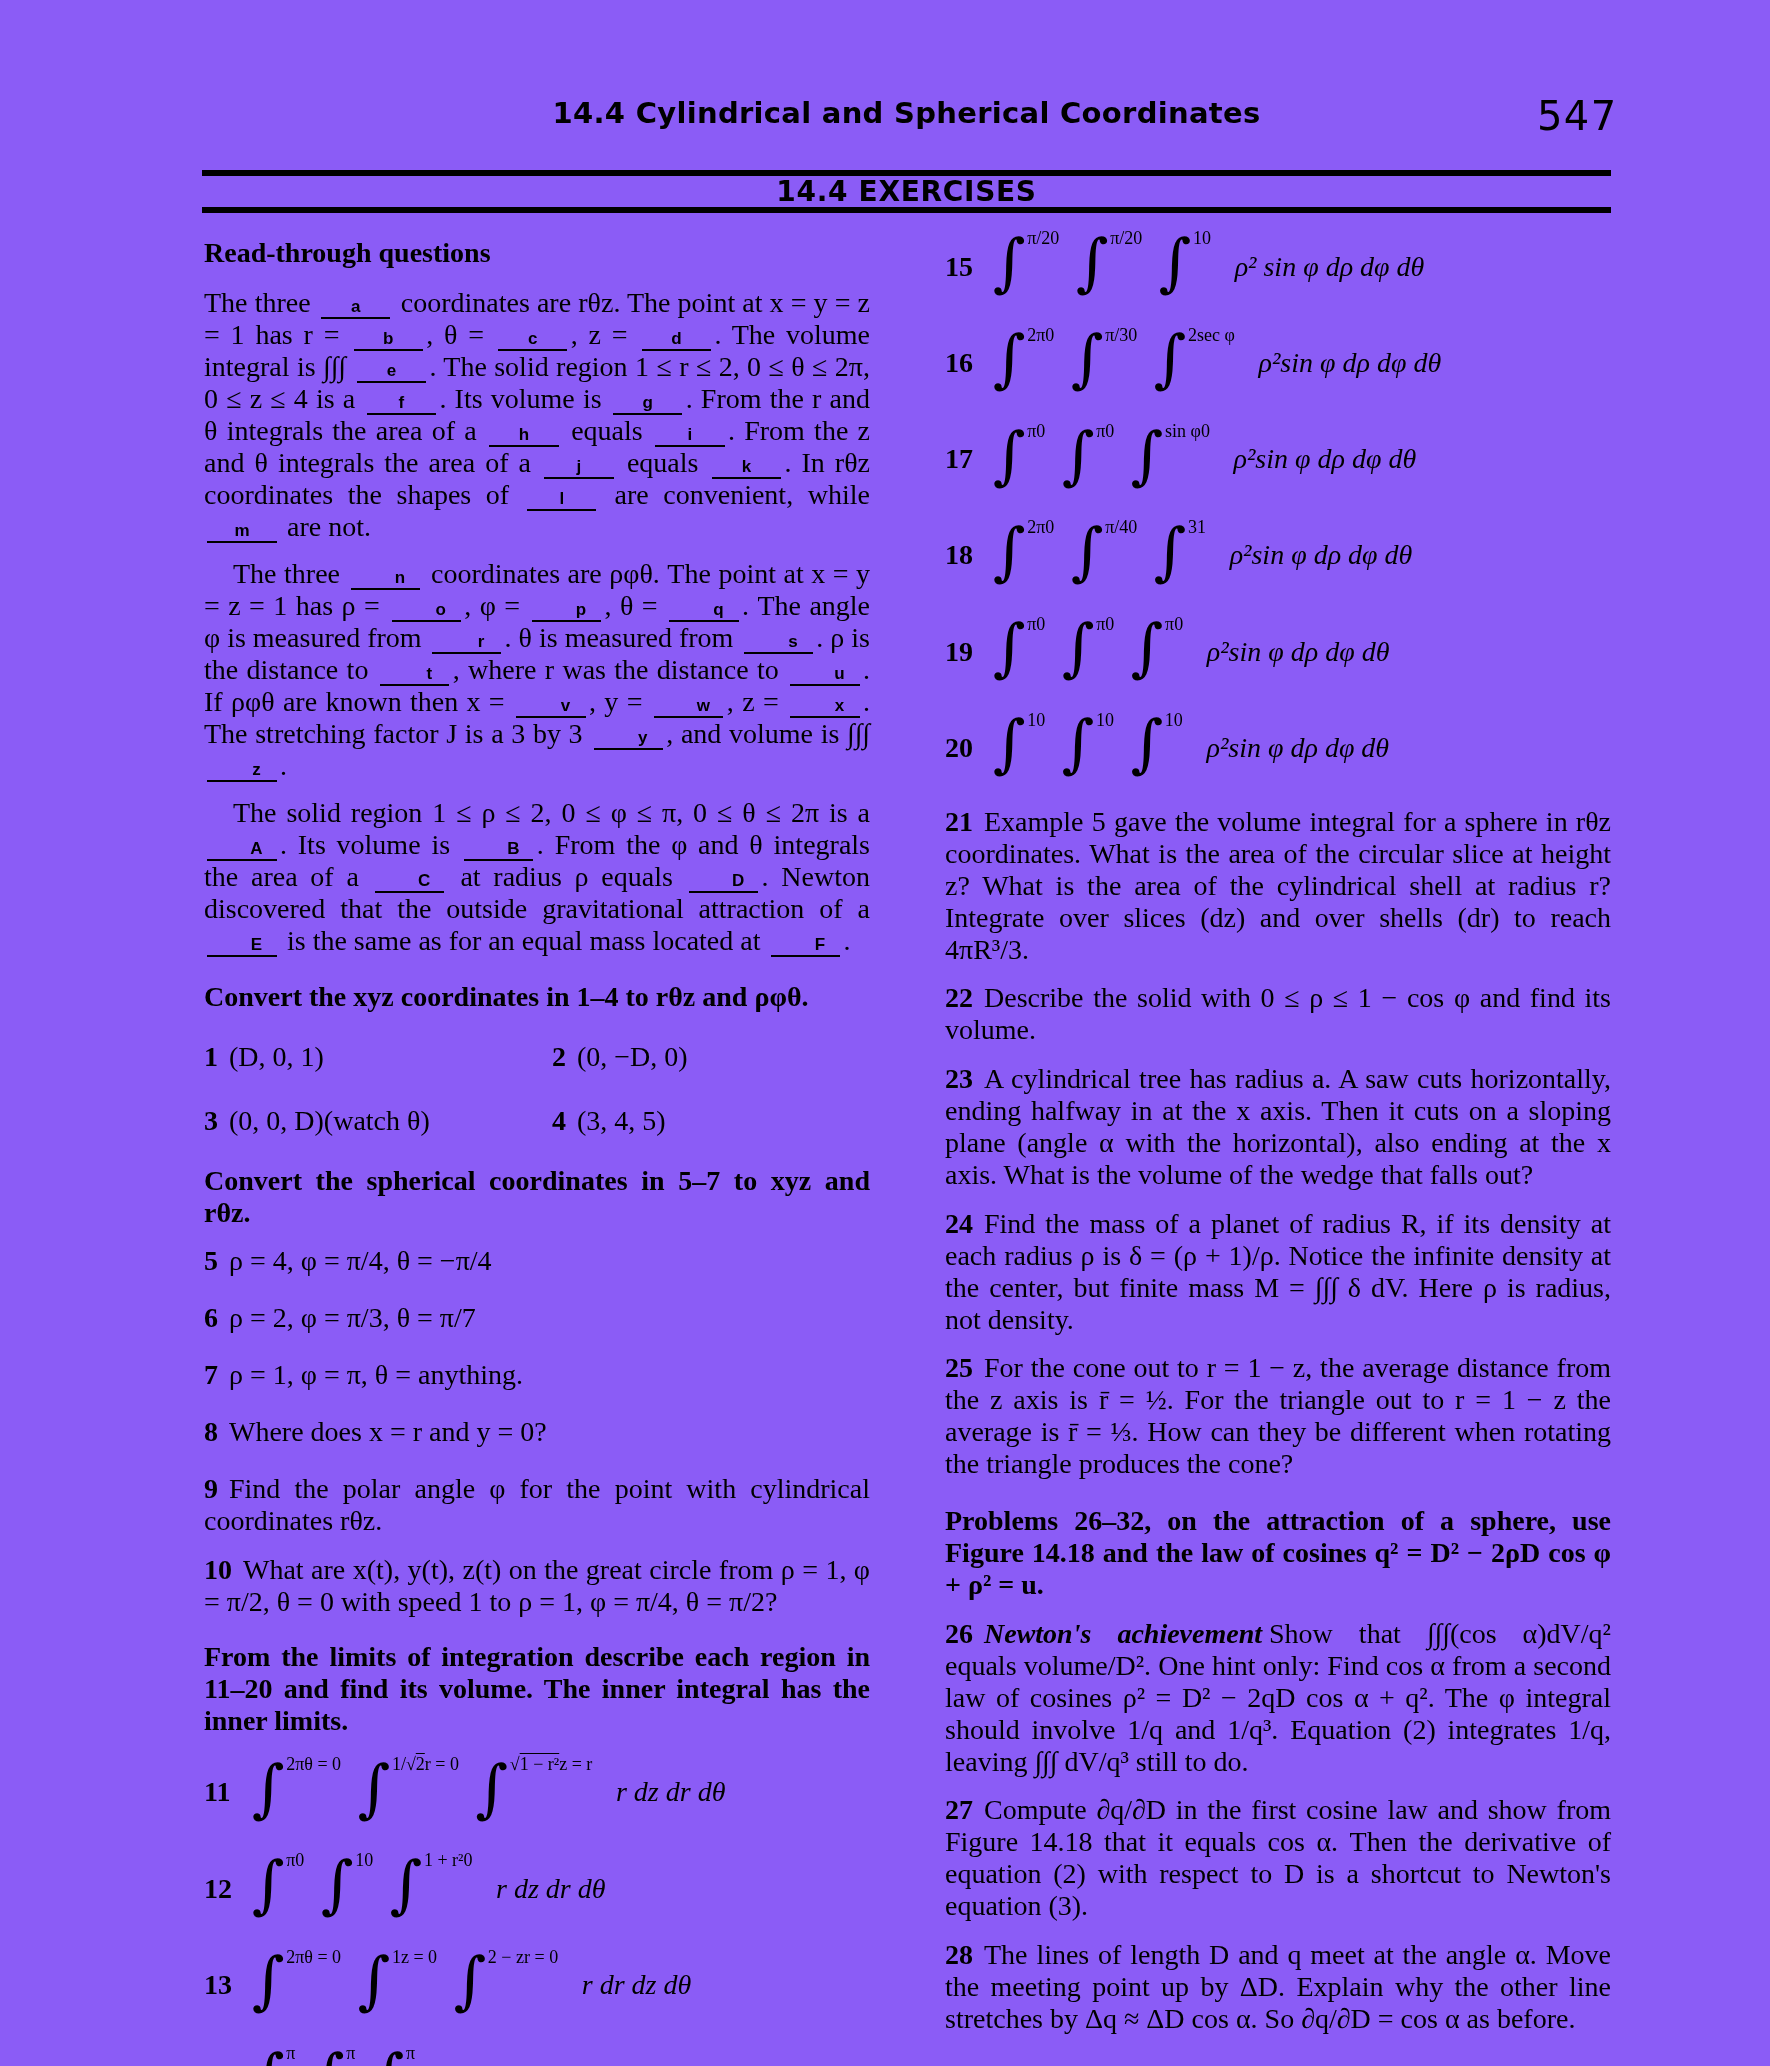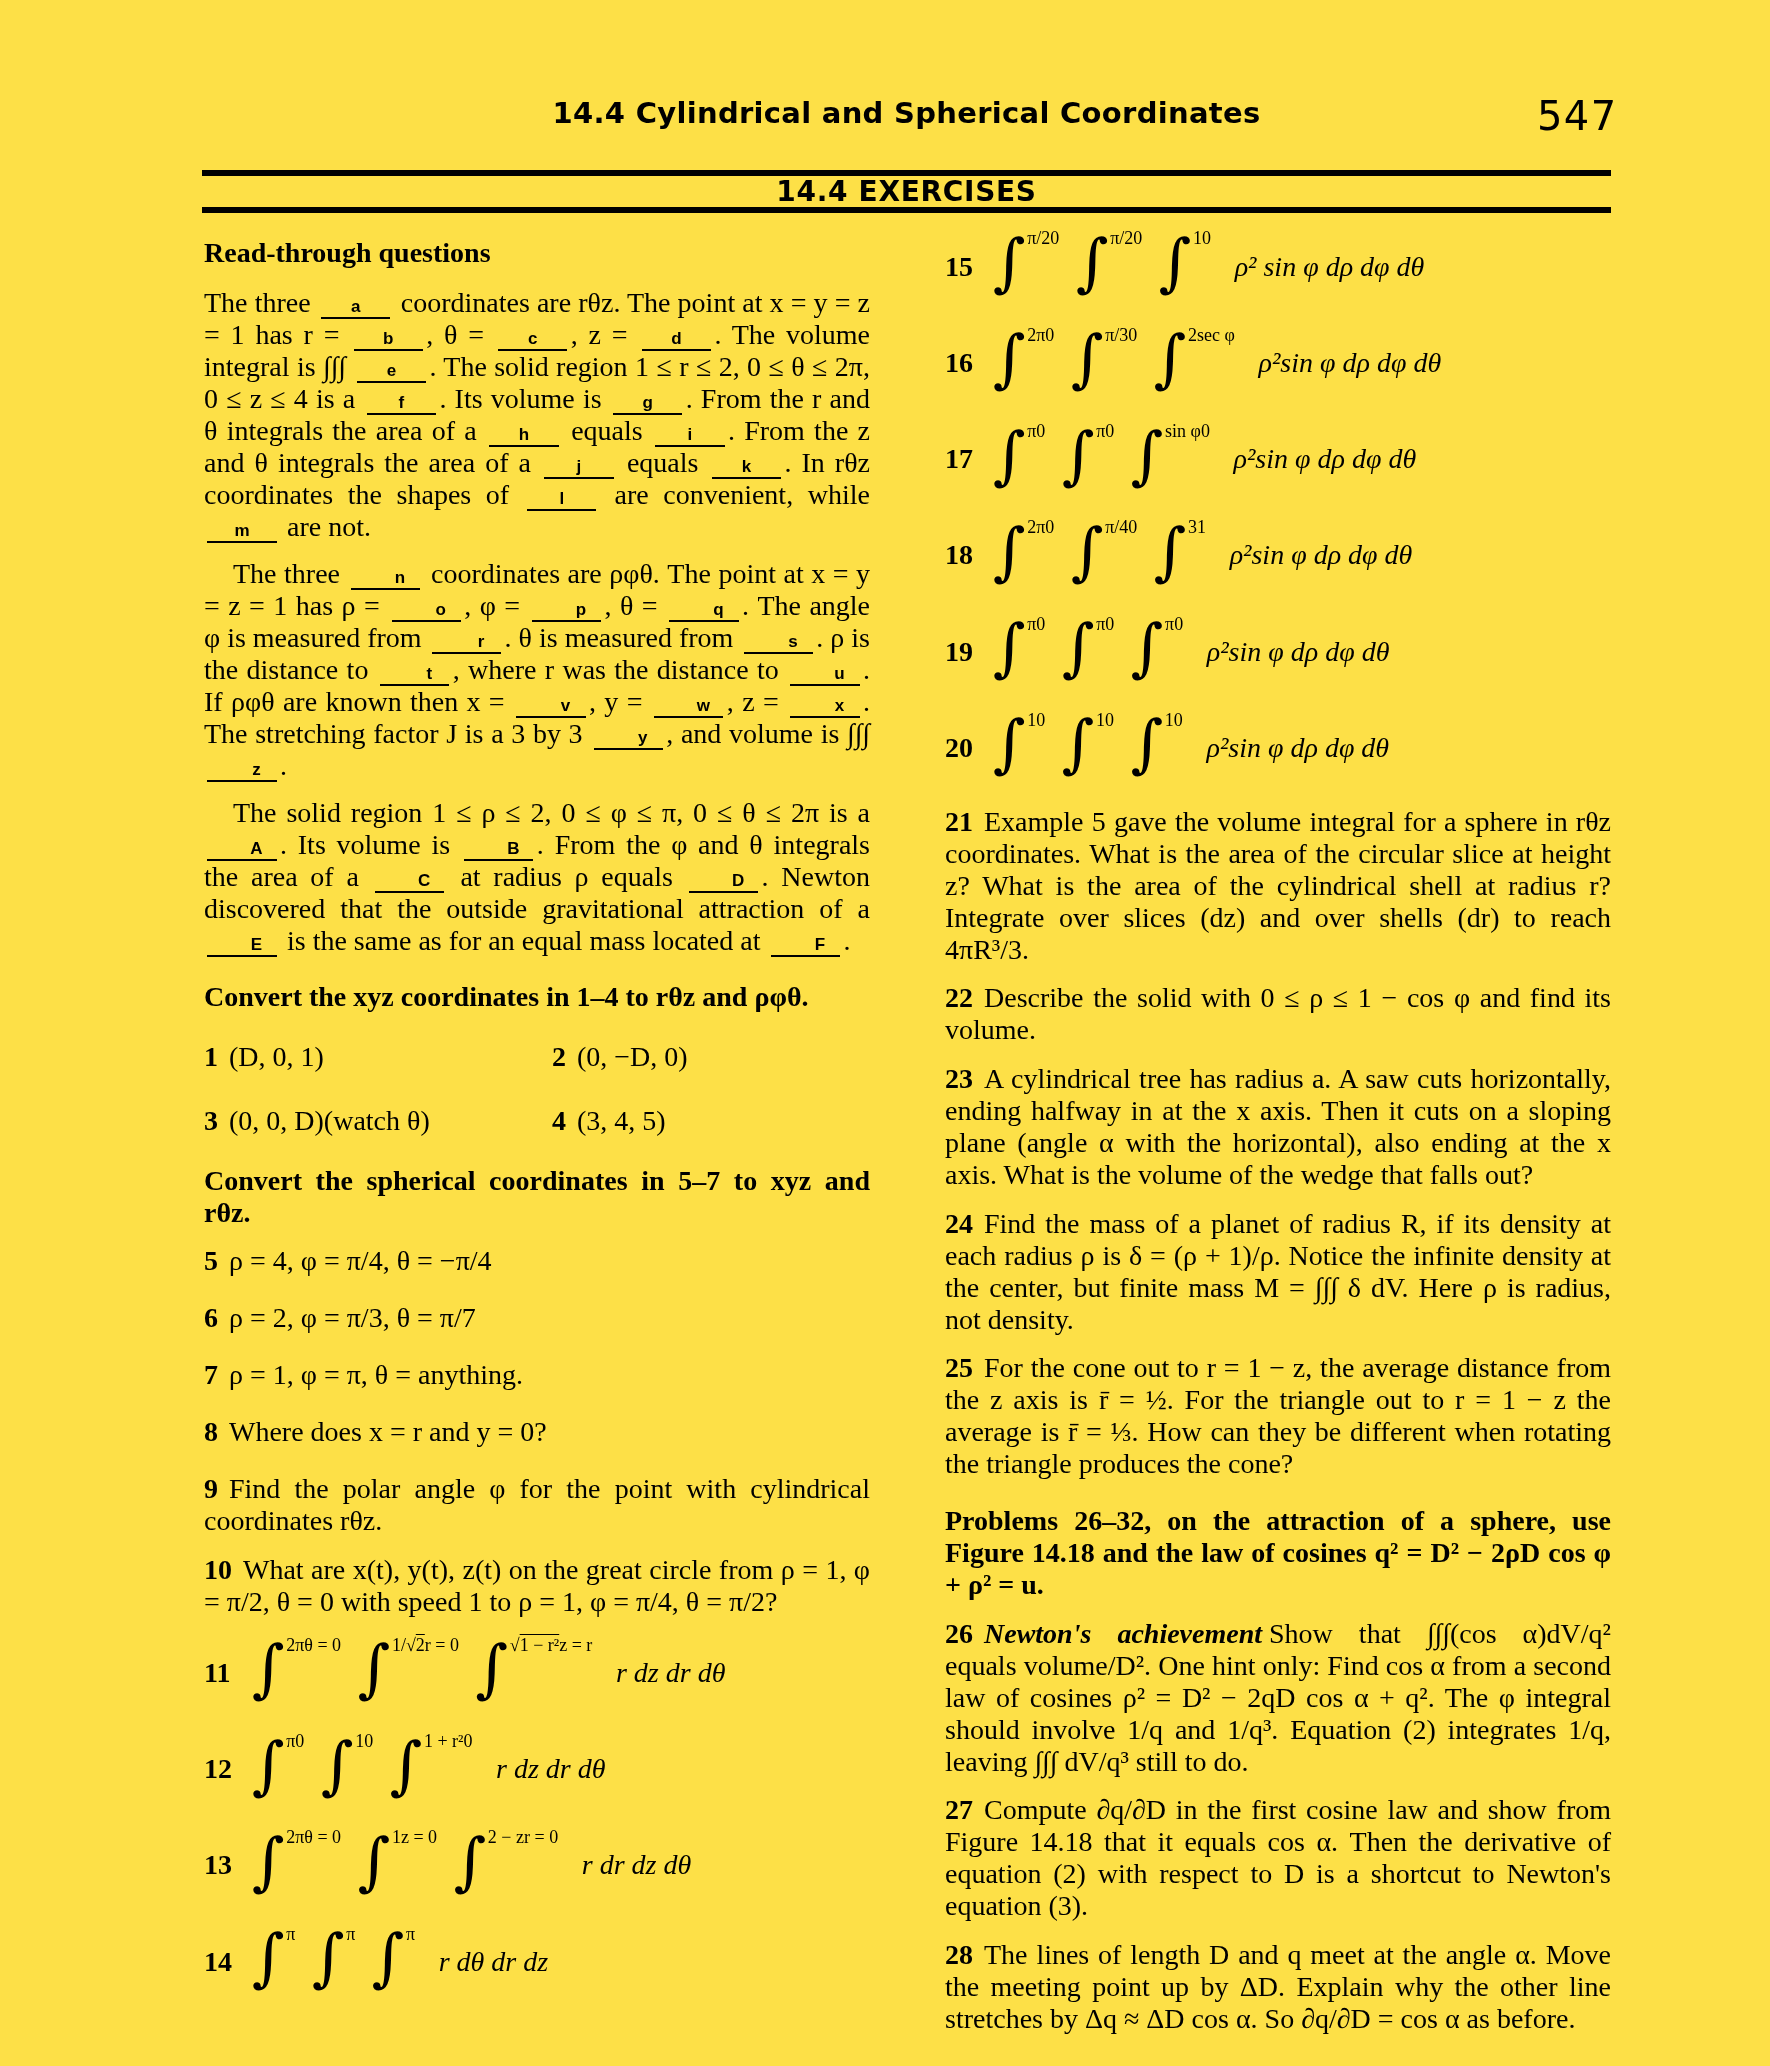--- a/index.html
+++ b/index.html
@@ -1,16 +1,16 @@
 <!DOCTYPE html>
 <html style="font-size:11px"><head>
 <meta charset="utf-8">
 <style>
   html,body{margin:0;padding:0;background:#ffffff;}
-  .page{position:relative;width:1771px;height:2066px;background:#fde047;color:#000;
+  .page{position:relative;width:1771px;height:2066px;background:#8b5cf6;color:#000;
         font-family:"Liberation Serif", serif;font-size:28px;line-height:32px;overflow:hidden;}
 
   
   .running-title{position:absolute;top:97px;left:202px;width:1409px;text-align:center;
        font-family:"DejaVu Sans", sans-serif;font-weight:700;font-size:29px;line-height:32px;letter-spacing:0.3px;}
   .page-number{position:absolute;top:96px;left:1537px;width:76px;text-align:right;
        font-family:"DejaVu Sans", sans-serif;font-weight:400;font-size:40px;line-height:41px;letter-spacing:1.4px;}
 
   .rule{position:absolute;left:202px;width:1409px;height:5.5px;background:#000;}
   .rule1{top:170px;}
@@ -79,20 +79,21 @@
 
     <p class="bhead">Convert the spherical coordinates in 5–7 to xyz and rθz.</p>
 
     <p class="prob sp"><span class="pnum">5</span><span class="ptext">ρ = 4, φ = π/4, θ = −π/4</span></p>
     <p class="prob sp"><span class="pnum">6</span><span class="ptext">ρ = 2, φ = π/3, θ = π/7</span></p>
     <p class="prob sp"><span class="pnum">7</span><span class="ptext">ρ = 1, φ = π, θ = anything.</span></p>
     <p class="prob sp"><span class="pnum">8</span><span class="ptext">Where does x = r and y = 0?</span></p>
     <p class="prob"><span class="pnum">9</span><span class="ptext">Find the polar angle φ for the point with cylindrical coordinates rθz.</span></p>
     <p class="prob"><span class="pnum">10</span><span class="ptext">What are x(t), y(t), z(t) on the great circle from ρ = 1, φ = π/2, θ = 0 with speed 1 to ρ = 1, φ = π/4, θ = π/2?</span></p>
 
+    <p class="bhead">From the limits of integration describe each region in 11–20 and find its volume. The inner integral has the inner limits.</p>
 
     <div class="int-row">
       <span class="pnum">11</span>
       <span class="tint">
           <span class="isign">∫</span>
           <span class="lims">
             <span class="hi"><span>2π</span></span>
             <span class="lo"><span>θ = 0</span></span>
           </span>
         </span>

